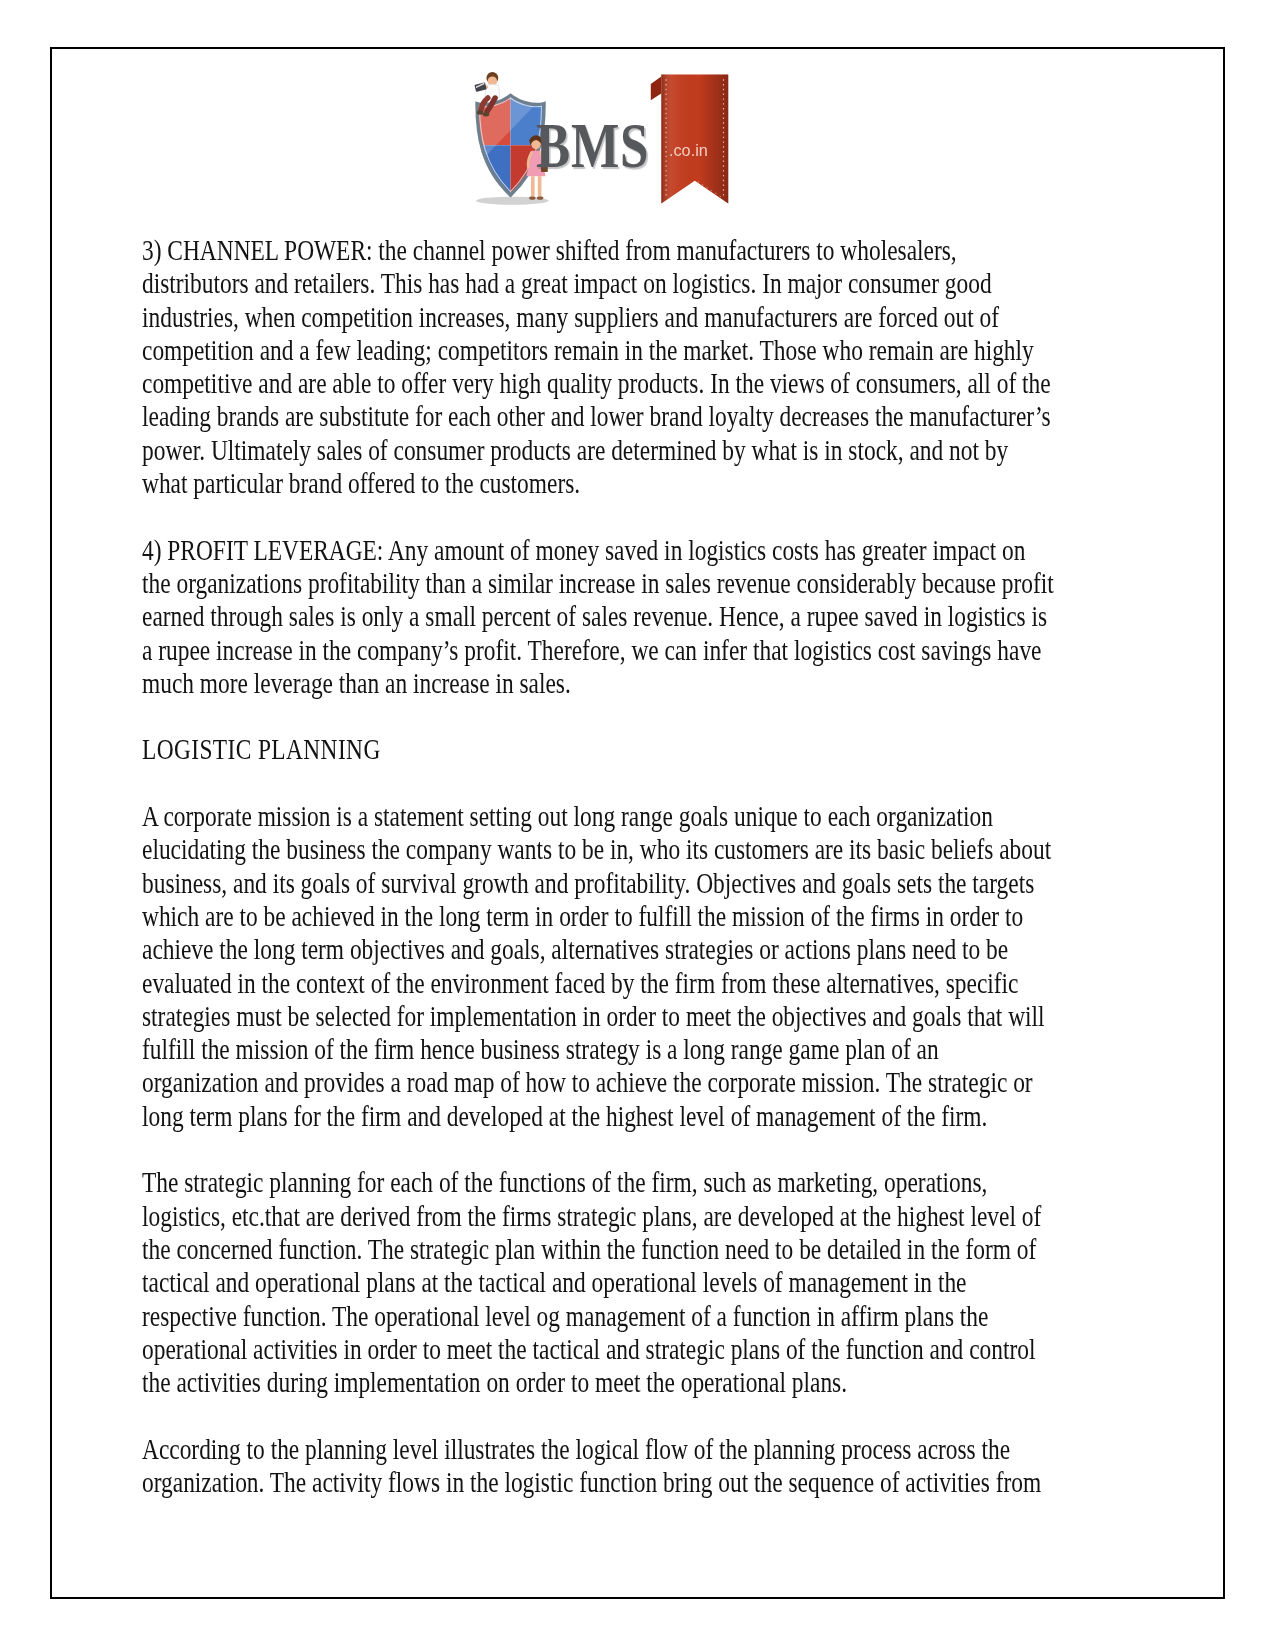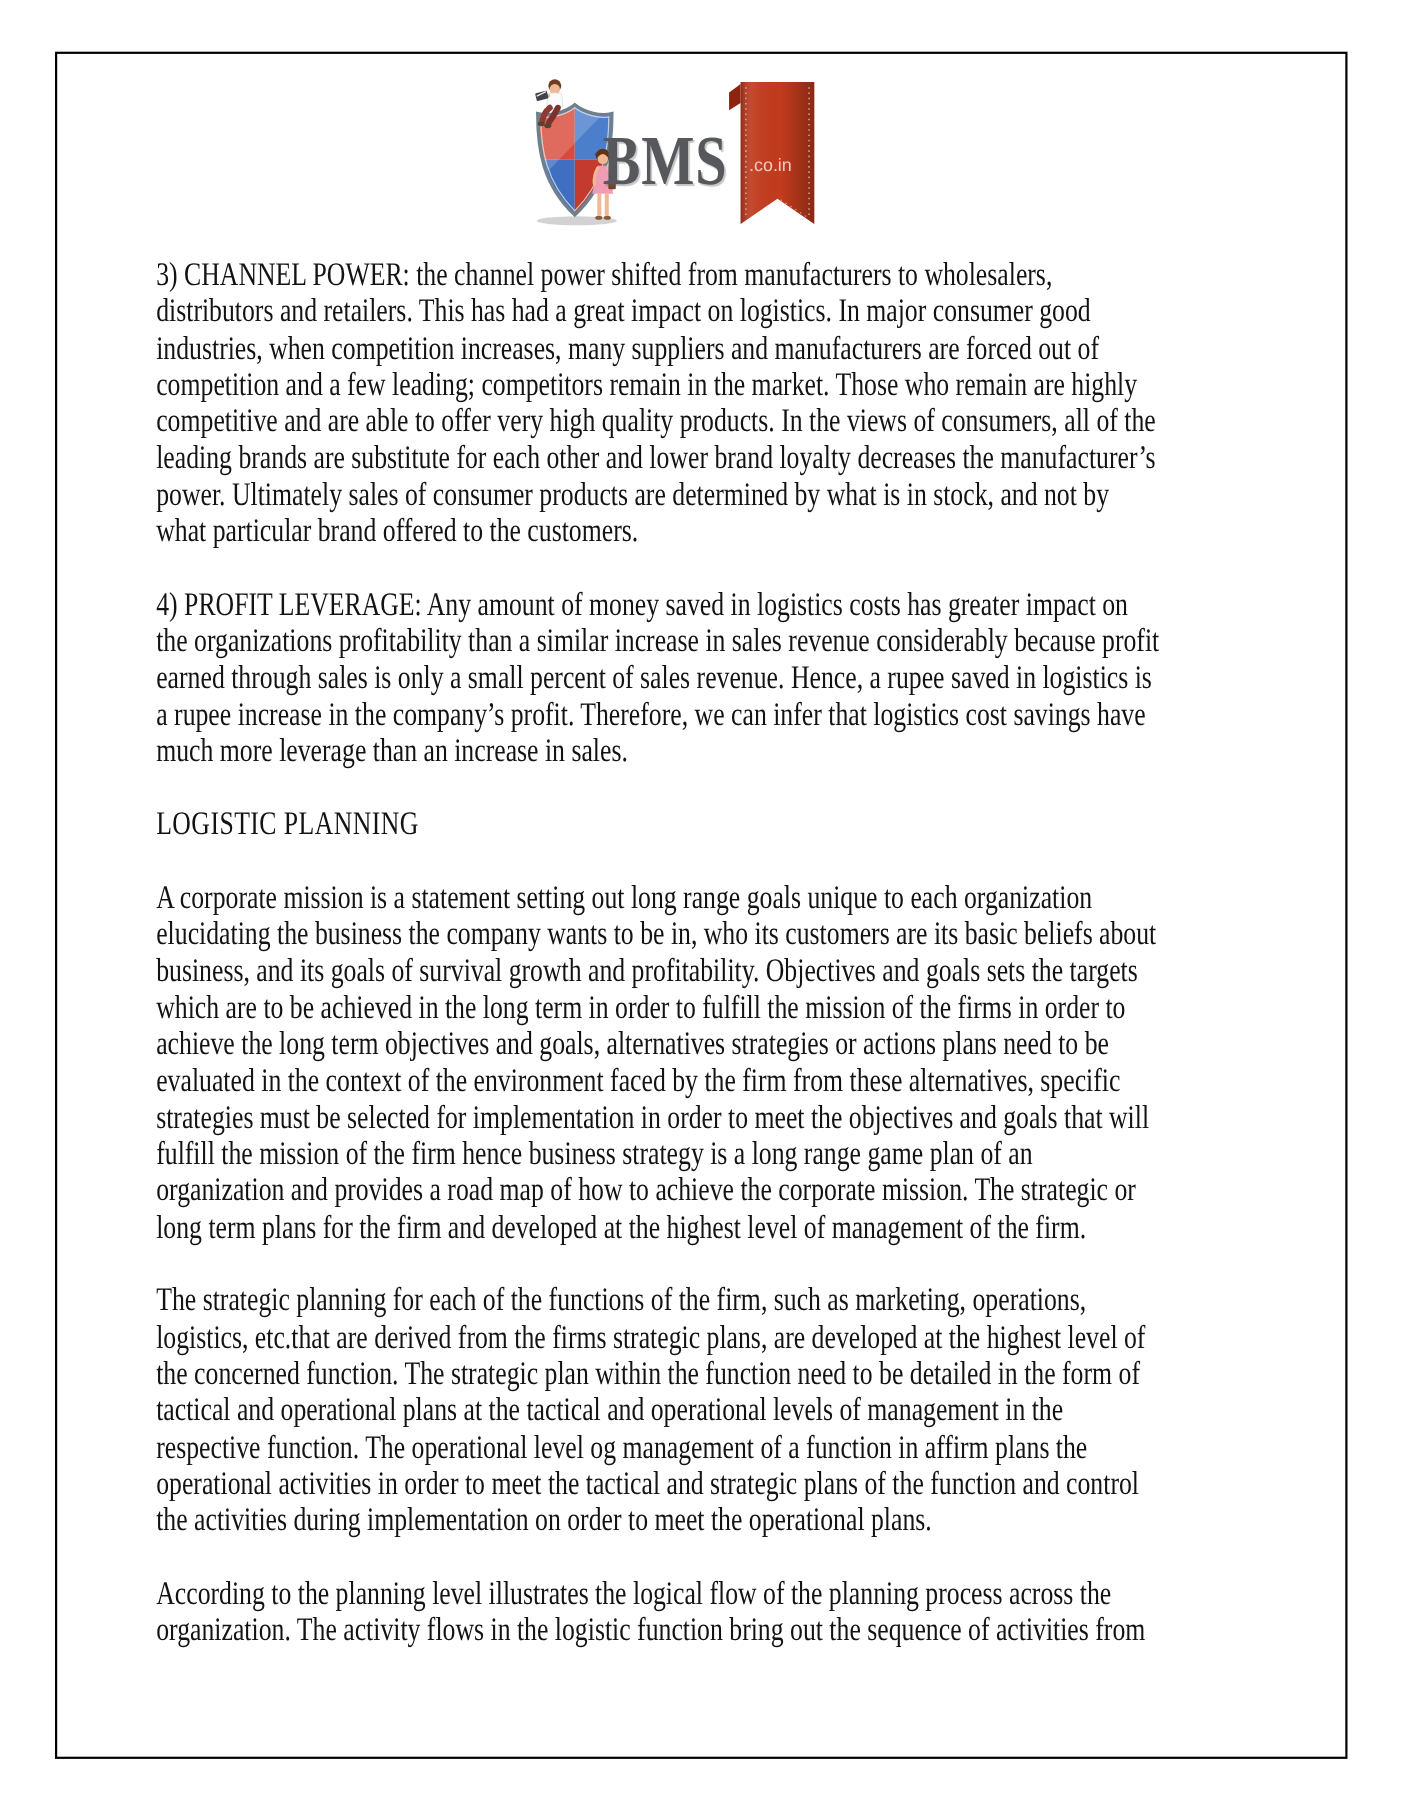--- a/index.html
+++ b/index.html
@@ -4,21 +4,21 @@
 <style>
   html,body { margin:0; padding:0; background:#ffffff; }
   .sheet {
     position:relative; width:1275px; height:1650px; background:#ffffff;
     overflow:hidden; font-family:"Liberation Serif","DejaVu Serif",serif;
   }
   .page-border {
     position:absolute; left:50px; top:47px; width:1175px; height:1552px;
     border:2px solid #000000; box-sizing:border-box;
   }
-  .logo { position:absolute; left:468px; top:64px; width:295px; height:150px; }
+  .logo { position:absolute; left:456px; top:64px; width:295px; height:150px; }
   .shield { position:absolute; left:0; top:4px; width:100px; height:140px; }
   .brand {
     position:absolute; left:80px; top:50px; font-size:64px; font-weight:bold;
     color:#57585b; line-height:1; letter-spacing:1px;
     transform:scaleX(0.80); transform-origin:0 0;
     text-shadow:2px 2px 1px rgba(90,90,95,0.35);
   }
   .ribbon { position:absolute; left:190px; top:6px; width:88px; height:140px; }
   .content {
     position:absolute; left:142px; top:233px; width:1500px;

